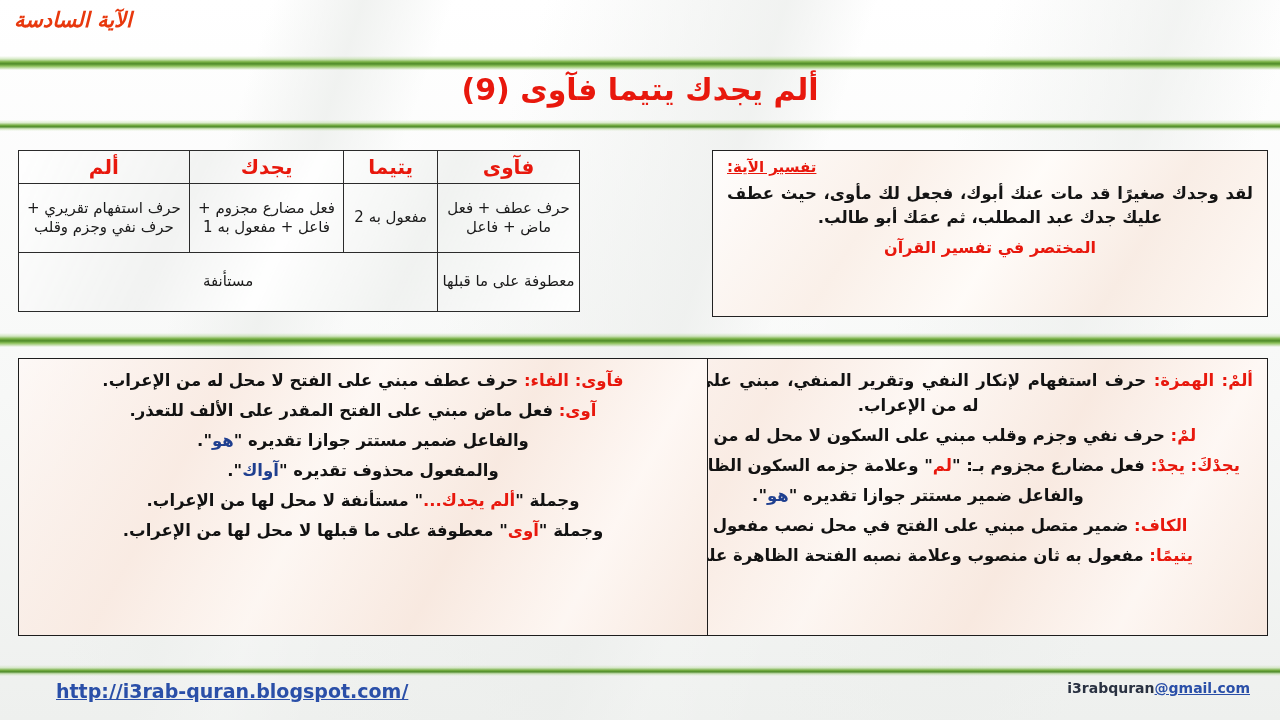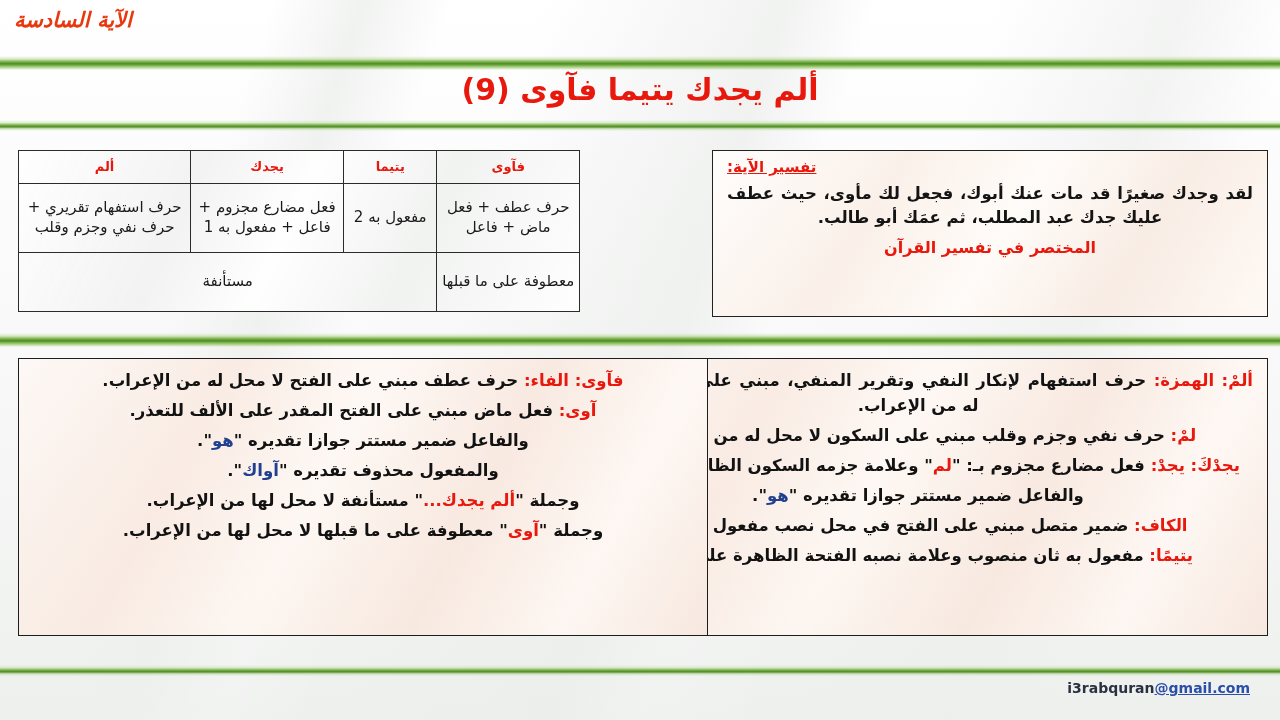--- a/index.html
+++ b/index.html
@@ -123,21 +123,21 @@
     padding: 3px 4px;
     text-align: center;
     vertical-align: middle;
     font-size: 15px;
     color: #1a1a1a;
     line-height: 1.32;
   }
   #irab-table th {
     color: #e8180d;
     font-weight: bold;
-    font-size: 13px;
+    font-size: 20px;
     height: 26px;
   }
   #irab-table td.body-cell { height: 62px; font-weight: normal; }
   #irab-table td.span-cell { height: 52px; }
   .col-aawa  { width: 168px; }
   .col-yatim { width: 102px; }
   .col-yajid { width: 186px; }
   .col-alam  { width: 210px; }
 
   
@@ -307,18 +307,19 @@
       <div class="line"><span class="kw">آوى:</span><span> فعل ماض مبني على الفتح المقدر على الألف للتعذر.</span></div>
       <div class="line"><span>والفاعل ضمير مستتر جوازا تقديره  "</span><span class="kw2">هو</span><span>".</span></div>
       <div class="line"><span>والمفعول محذوف تقديره  "</span><span class="kw2">آواك</span><span>".</span></div>
       <div class="line"><span>وجملة  "</span><span class="kw">ألم يجدك...</span><span>" مستأنفة لا محل لها من الإعراب.</span></div>
       <div class="line"><span>وجملة  "</span><span class="kw">آوى</span><span>" معطوفة على ما قبلها لا محل لها من الإعراب.</span></div>
     </div>
 
   <div class="green-rule thin" id="rule-bottom"></div>
 
   <div id="footer">
+    <a id="blog-link" href="#">http://i3rab-quran.blogspot.com/</a>
     <span id="email-link">
       <span id="email-user">i3rabquran</span><span id="email-domain">@gmail.com</span>
     </span>
   </div>
 
 </div>
 
 </body></html>

